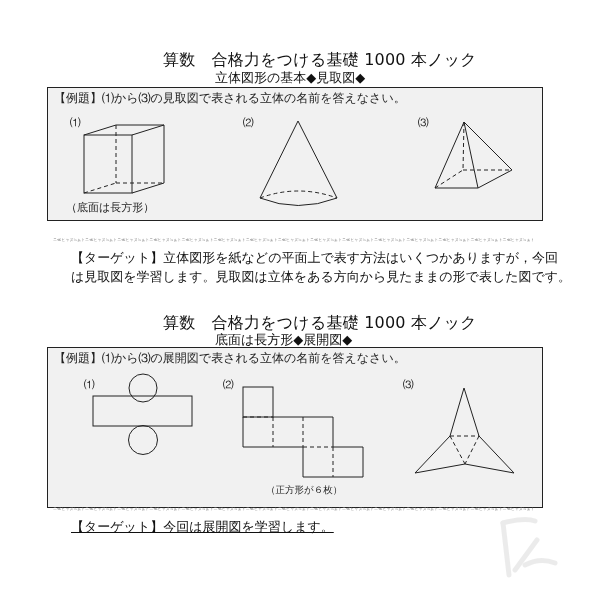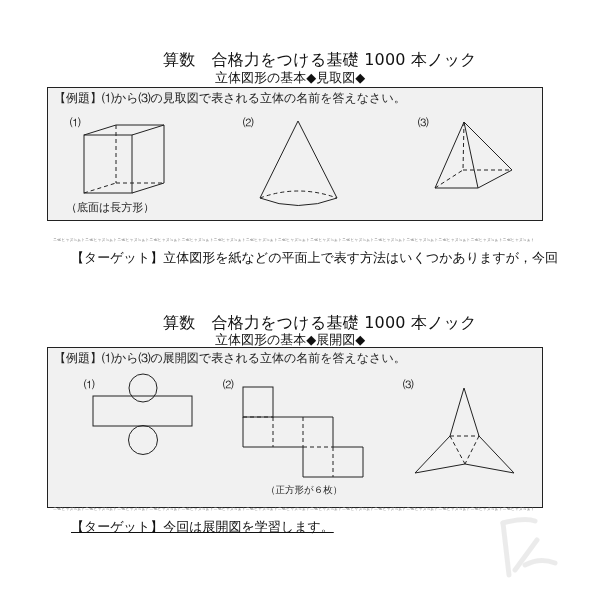--- a/index.html
+++ b/index.html
@@ -79,24 +79,25 @@
     </g>
   </svg>
 </div>
 
 <div class="divider" style="top:238px;">
   <span>ニ≪ヒャヌ≒ぁト</span><span>ニ≪ヒャヌ≒ぁト</span><span>ニ≪ヒャヌ≒ぁト</span><span>ニ≪ヒャヌ≒ぁト</span><span>ニ≪ヒャヌ≒ぁト</span><span>ニ≪ヒャヌ≒ぁト</span><span>ニ≪ヒャヌ≒ぁト</span><span>ニ≪ヒャヌ≒ぁト</span><span>ニ≪ヒャヌ≒ぁト</span><span>ニ≪ヒャヌ≒ぁト</span><span>ニ≪ヒャヌ≒ぁト</span><span>ニ≪ヒャヌ≒ぁト</span><span>ニ≪ヒャヌ≒ぁト</span><span>ニ≪ヒャヌ≒ぁト</span><span>ニ≪ヒャヌ≒ぁト</span>
 </div>
 
 <div class="target" style="top:248px;">
   <div>【ターゲット】立体図形を紙などの平面上で表す方法はいくつかありますが，今回</div>
+  <div>は見取図を学習します。見取図は立体をある方向から見たままの形で表した図です。</div>
 </div>
 
 <div class="abs title" style="left:163px; top:313px;">算数　合格力をつける基礎 1000 本ノック</div>
-<div class="abs subtitle" style="left:215px; top:331px;">立体図形の基本◆展開図◆</div>
+<div class="abs subtitle" style="left:215px; top:331px;">底面は長方形◆展開図◆</div>
 
 <div class="box" style="top:347px; height:161px;">
   <div class="q">【例題】⑴から⑶の展開図で表される立体の名前を答えなさい。</div>
 
   <div class="lbl" style="left:36px; top:30px;">⑴</div>
   <svg width="120" height="130" style="left:40px; top:0;">
     <g stroke="#222" stroke-width="1" fill="none">
       <circle cx="55" cy="40" r="14"></circle>
       <rect x="5" y="48" width="99" height="30"></rect>
       <circle cx="55" cy="92" r="14.5"></circle>

